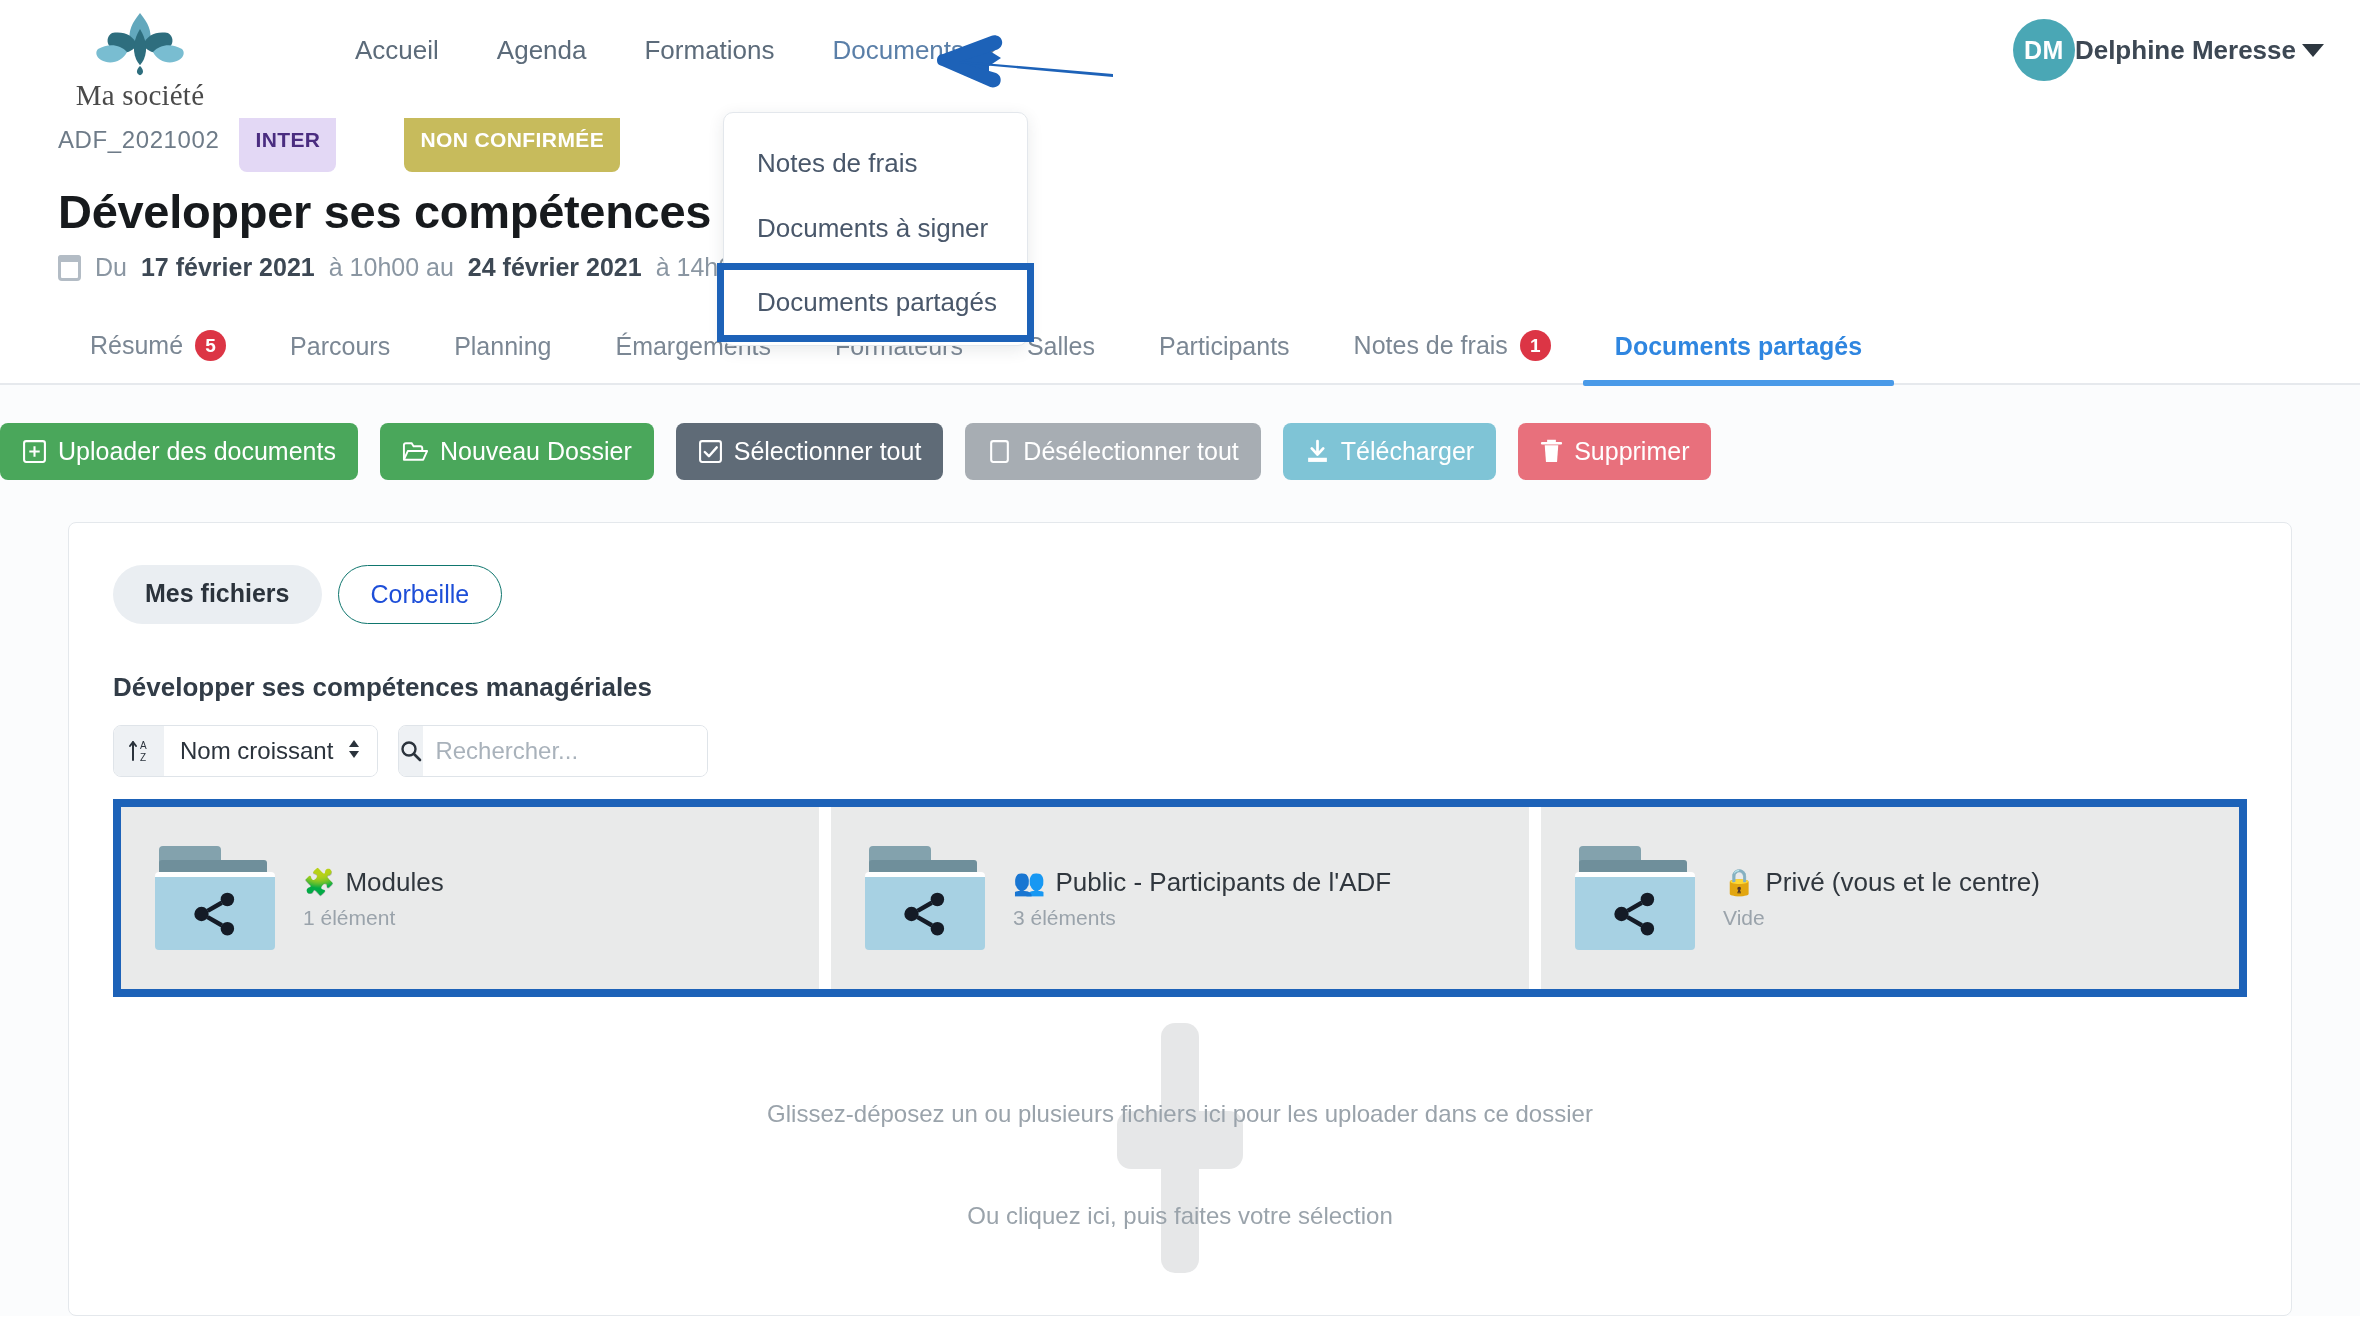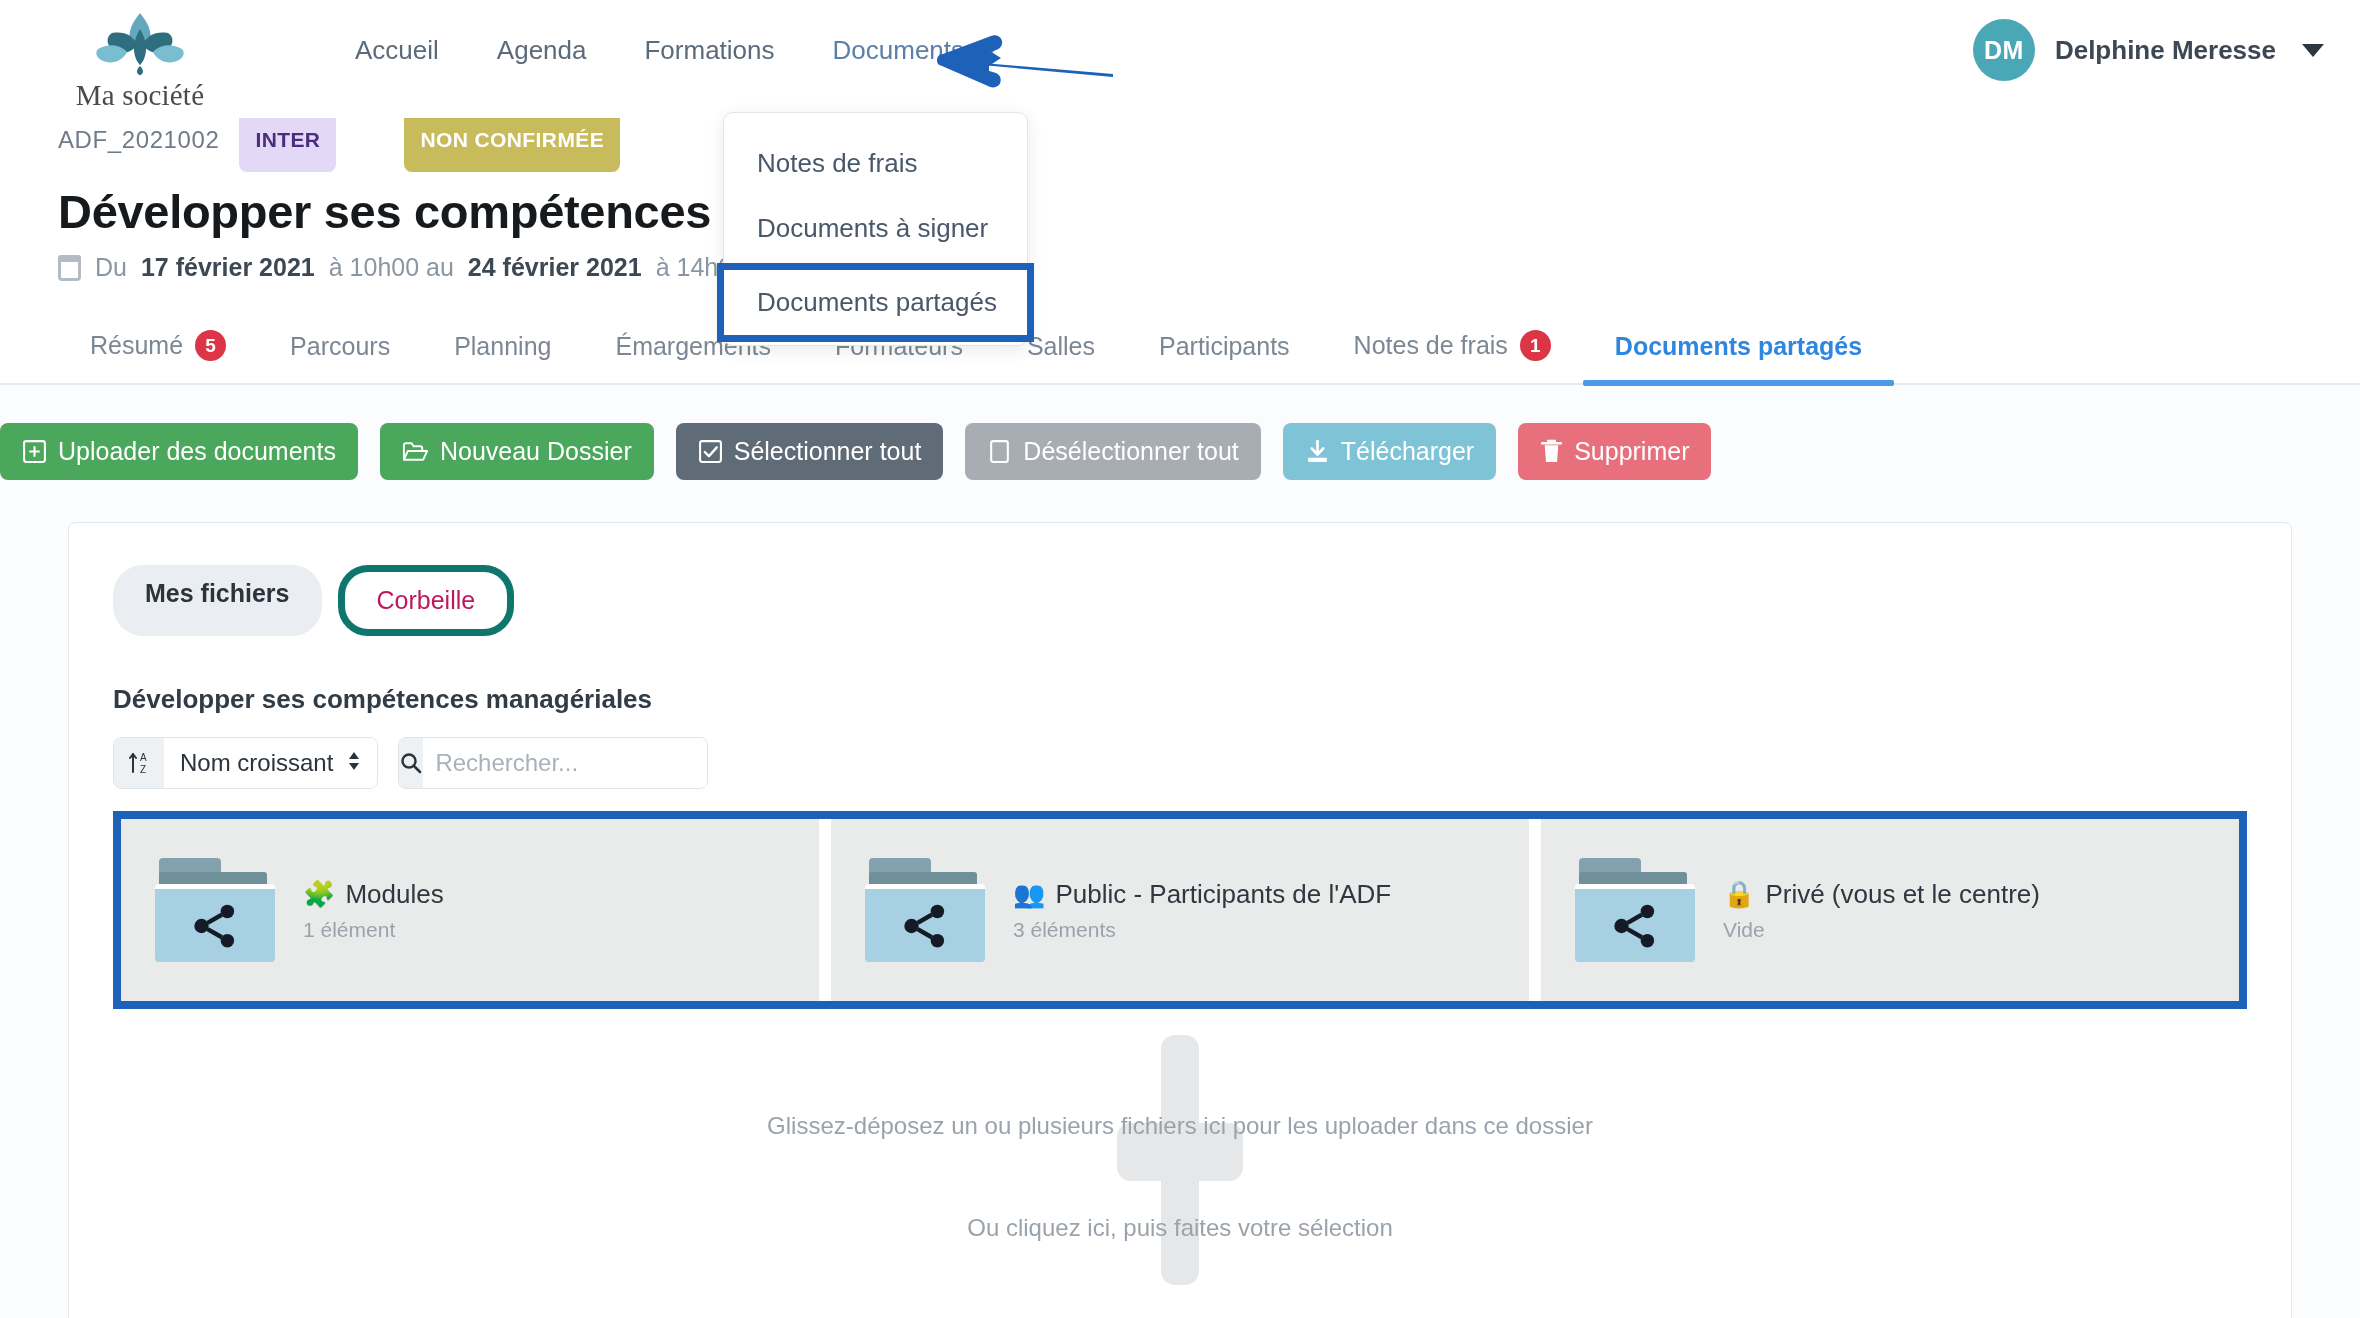--- a/index.html
+++ b/index.html
@@ -30,21 +30,21 @@
     font-size:29px; color:#4a4a4a; margin-top:2px; letter-spacing:.2px;
   }
   .mainnav{ display:flex; align-items:center; gap:0; margin-left:96px; margin-top:-18px;}
   .navitem{
     font-size:26px; color:#5c6b7a; padding:10px 29px; cursor:pointer;
     display:flex; align-items:center; gap:12px; white-space:nowrap;
   }
   .navitem.accent{ color:#5a7fa8; }
 
   .userbox{
-    margin-left:auto; display:flex; align-items:center; gap:20px; margin-top:-18px;
+    margin-left:auto; display:flex; align-items:center; margin-top:-18px;
   }
   .avatar{
     width:62px;height:62px;border-radius:50%;
     background:#4aa7b5; color:#fff; font-size:25px; font-weight:bold;
     display:flex;align-items:center;justify-content:center; letter-spacing:.5px;
   }
   .username{ font-size:26px;font-weight:bold;color:#3d4854; }
   .caret-down{
     width:0;height:0;border-left:11px solid transparent;border-right:11px solid transparent;
     border-top:13px solid #2d3740; margin-left:6px;
@@ -109,21 +109,21 @@
   .ic{ display:inline-flex; align-items:center; }
 
   
   .panel{
     margin:42px 68px 0 68px; background:#fff; border:1px solid #e4e8ec; border-radius:8px;
     padding:42px 44px 0 44px; min-height:680px;
   }
   .segs{ display:flex; gap:16px; }
   .seg{ font-size:25px;padding:14px 32px;border-radius:30px;cursor:pointer;}
   .seg.on{ background:#eaeef2; color:#2b333c; font-weight:bold; }
-  .seg.off{ border:7px solid #0f766e; color:#be185d; }
+  .seg.off{ border:1px solid #0f766e; color:#1d4ed8; }
 
   .folderlabel{ font-size:26px;font-weight:bold;color:#323c47;margin-top:48px; }
 
   .ctrlrow{ display:flex; gap:20px; margin-top:22px; }
   .sortwrap{ display:flex;border:1px solid #dfe4e9;border-radius:8px;overflow:hidden;height:52px; }
   .sorticon{ background:#eef1f4;width:50px;display:flex;align-items:center;justify-content:center;font-size:22px;color:#2b333c;}
   .sortsel{
     display:flex;align-items:center;gap:14px;padding:0 16px;font-size:24px;color:#2b333c;background:#fff;
     cursor:pointer;
   }

